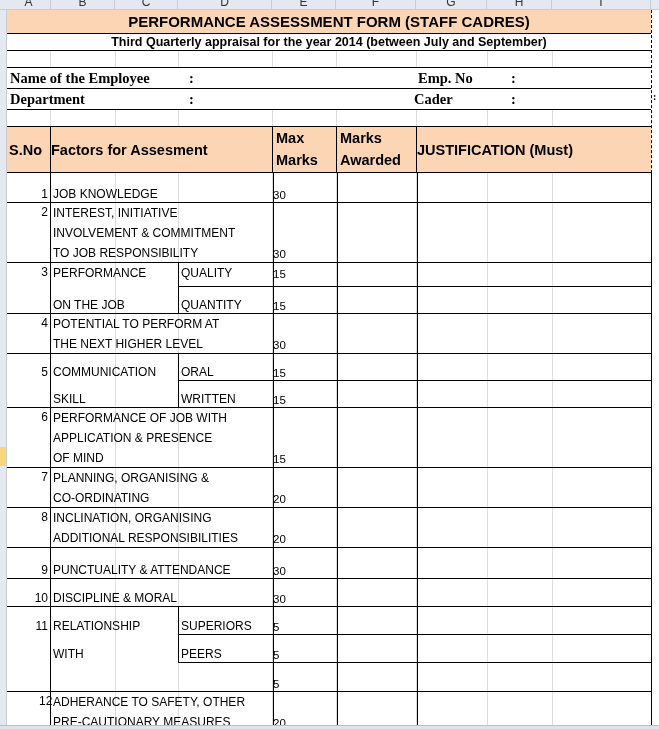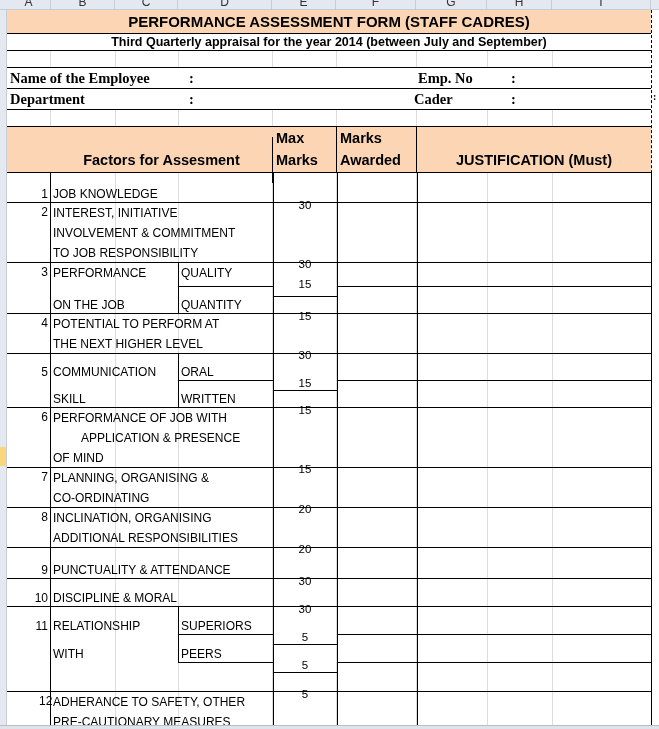--- a/index.html
+++ b/index.html
@@ -33,21 +33,21 @@
     border-bottom:1px solid #000;
   }
   .serif { font-family:"Liberation Serif", serif; font-weight:bold; font-size:14.5px; }
   .hdr-bg { background:#fcd5b4; }
   .th { font-weight:bold; font-size:14.5px; }
   .td { font-size:12px; color:#000; }
   .bb { border-bottom:1px solid #000; }
   .br { border-right:1px solid #000; }
   .bl { border-left:1px solid #000; }
   .num { text-align:right; padding-right:2px; }
-  .ctr { text-align:center;margin-top:10px; }
+  .ctr { text-align:left; }
   .pagebreak {
     position:absolute; left:651px; top:10px; width:0; height:719px;
     border-left:1px dashed #000;
   }
   .hscroll {
     position:absolute; left:0; top:725px; width:659px; height:4px;
     background:#dfe3ea; border-top:1px solid #b9bec6;
   }
 </style>
 </head>
@@ -101,20 +101,21 @@
     <span style="position:absolute;left:192px;top:0;width:200px;height:21px;"></span>
     <span class="serif" style="position:absolute;left:407px;top:2px;">Cader</span>
     <span class="serif" style="position:absolute;left:504px;top:2px;">:</span>
     <span style="position:absolute;left:514px;top:0;width:130px;height:21px;"></span>
   </div>
   <span class="serif" style="position:absolute;left:646px;top:81px;font-size:10px;">:</span>
 
   <div class="cell bb" style="left:0;top:100px;width:644px;height:17px;"></div>
 
   <div class="cell hdr-bg bb" style="left:0;top:117px;width:644px;height:46px;">
+    <div class="cell th br" style="left:0;top:0;width:44px;height:46px;line-height:46px;padding-left:2px;">S.No</div>
     <div class="cell th br ctr" style="left:44px;top:0;width:222px;height:46px;line-height:46px;">Factors for Assesment</div>
     <div class="cell th br" style="left:266px;top:0;width:64px;height:46px;padding-left:3px;line-height:22px;">
       <div>Max</div>
       <div>Marks</div>
     </div>
     <div class="cell th br" style="left:330px;top:0;width:80px;height:46px;padding-left:3px;line-height:22px;">
       <div>Marks</div>
       <div>Awarded</div>
     </div>
     <div class="cell th ctr" style="left:410px;top:0;width:234px;height:46px;line-height:46px;">JUSTIFICATION (Must)</div>
@@ -178,21 +179,21 @@
         <div class="cell bl br bb" style="left: 410px; top: 0px; width: 235px; height: 27px;"></div>
         <div class="cell td bl" style="left: 171px; top: 27px; width: 95px; height: 27px; padding-left: 2px; padding-top: 11px; line-height: 14px;">WRITTEN</div>
         <div class="cell td ctr" style="left: 266px; top: 27px; width: 64px; height: 27px; padding-top: 12px; line-height: 14px; font-size: 11.5px;">15</div>
         <div class="cell bl" style="left: 330px; top: 27px; width: 80px; height: 27px;"></div>
         <div class="cell bl br" style="left: 410px; top: 27px; width: 235px; height: 27px;"></div>
       </div>
       <div class="cell bb" style="left: 0px; top: 235px; width: 644px; height: 60px;">
         <div class="cell td num br" style="left: 0px; top: 0px; width: 44px; height: 20px; line-height: 14px; padding-top: 2px;">6</div>
         <div class="cell br" style="left: 0px; top: 0px; width: 44px; height: 60px;"></div>
         <div class="cell td" style="left: 46px; top: 0px; height: 20px; white-space: nowrap; padding-top: 3px; line-height: 14px;">PERFORMANCE OF JOB WITH</div>
-        <div class="cell td" style="left: 46px; top: 20px; height: 20px; white-space: nowrap; padding-top: 3px; line-height: 14px; margin-left: 28px;">APPLICATION &amp; PRESENCE</div>
+        <div class="cell td" style="left: 46px; top: 20px; height: 20px; white-space: nowrap; padding-top: 3px; line-height: 14px;">APPLICATION &amp; PRESENCE</div>
         <div class="cell td" style="left: 46px; top: 40px; height: 20px; white-space: nowrap; padding-top: 3px; line-height: 14px;">OF MIND</div>
         <div class="cell bl" style="left: 266px; top: 0px; width: 1px; height: 60px;"></div>
         <div class="cell td ctr" style="left: 266px; top: 40px; width: 64px; height: 20px; padding-top: 4px; line-height: 14px; font-size: 11.5px;">15</div>
         <div class="cell bl" style="left: 330px; top: 0px; width: 80px; height: 60px;"></div>
         <div class="cell bl br" style="left: 410px; top: 0px; width: 235px; height: 60px;"></div>
       </div>
       <div class="cell bb" style="left: 0px; top: 295px; width: 644px; height: 40px;">
         <div class="cell td num br" style="left: 0px; top: 0px; width: 44px; height: 20px; line-height: 14px; padding-top: 2px;">7</div>
         <div class="cell br" style="left: 0px; top: 0px; width: 44px; height: 40px;"></div>
         <div class="cell td" style="left: 46px; top: 0px; height: 20px; white-space: nowrap; padding-top: 3px; line-height: 14px;">PLANNING, ORGANISING &amp;</div>

